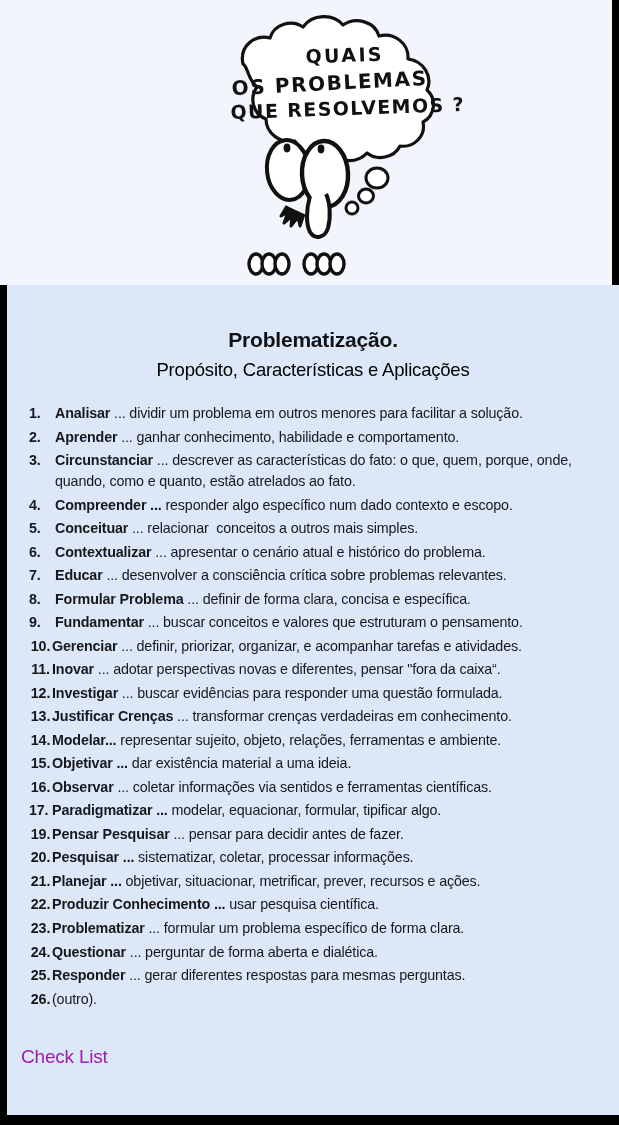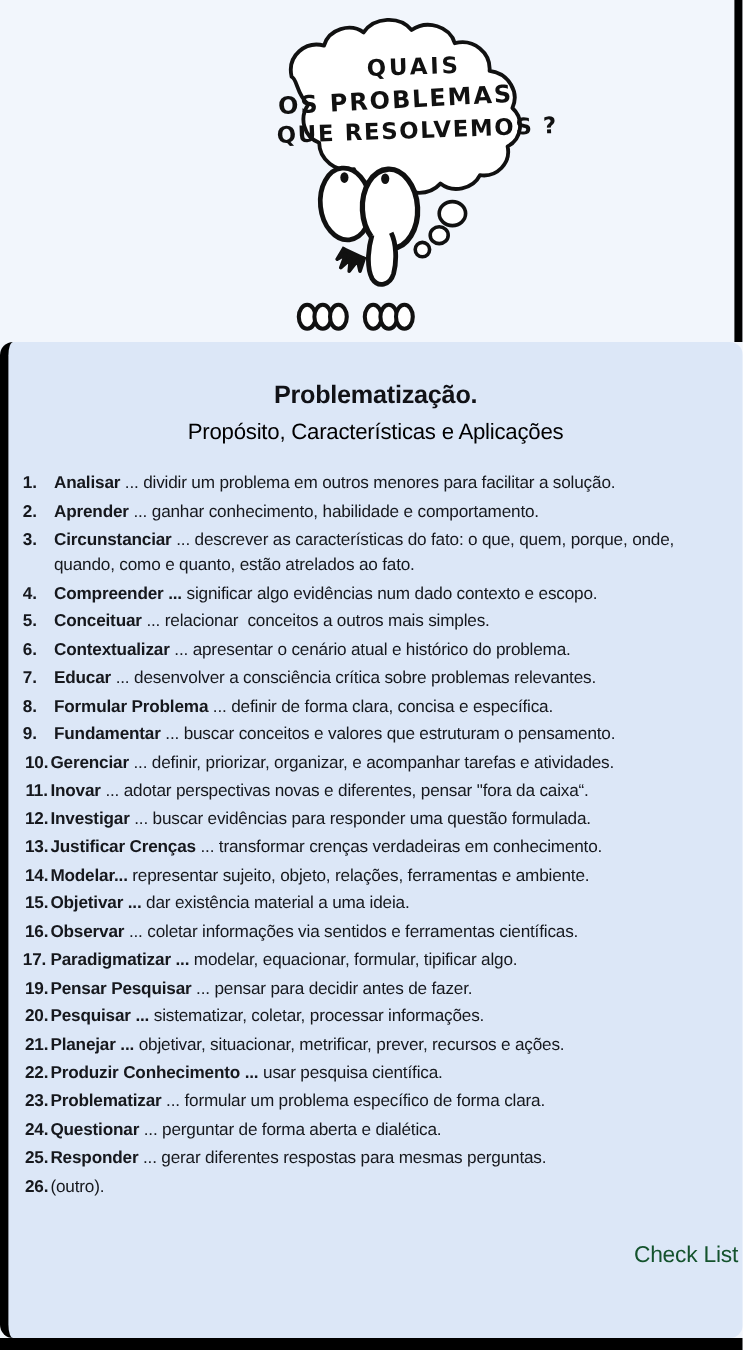--- a/index.html
+++ b/index.html
@@ -46,22 +46,21 @@
   }
 
   
   .panel {
     position: relative;
     width: 619px;
     height: 830px;
     background: #dce7f7;
     box-sizing: border-box;
     border-left: 7px solid #000000;
-    padding: 4px;
-    border-radius: 11px;
+    padding: 14px;
   }
 
   .titles {
     padding: 28px 18px 8px 18px;
     text-align: center;
   }
   .main-title {
     font-size: 21px;
     font-weight: bold;
     color: #111217;
@@ -113,23 +112,23 @@
   .li-term.plain {
     font-weight: normal;
   }
   .li-desc {
     font-weight: normal;
     white-space: pre-wrap;
     text-align: center;
   }
 
   .footer-note {
-    text-align: right;
+    text-align: left;
     font-size: 19px;
-    color: #14532d;
+    color: #a21caf;
     letter-spacing: -0.2px;
     padding: 34px 0 0 0;
   }
 
   .bottom-bar {
     position: absolute;
     left: 0;
     bottom: 0;
     width: 619px;
     height: 10px;
@@ -208,21 +207,21 @@
         <li class="list-item narrow">
           <span class="li-num">2.</span>
           <span class="li-body"><span class="li-term">Aprender</span><span class="li-desc"> ... ganhar conhecimento, habilidade e comportamento.</span></span>
         </li>
         <li class="list-item narrow">
           <span class="li-num">3.</span>
           <span class="li-body"><span class="li-term">Circunstanciar</span><span class="li-desc"> ... descrever as características do fato: o que, quem, porque, onde, quando, como e quanto, estão atrelados ao fato.</span></span>
         </li>
         <li class="list-item narrow">
           <span class="li-num">4.</span>
-          <span class="li-body"><span class="li-term">Compreender ...</span><span class="li-desc"> significar algo evidências num dado contexto e escopo.</span></span>
+          <span class="li-body"><span class="li-term">Compreender ...</span><span class="li-desc"> responder algo específico num dado contexto e escopo.</span></span>
         </li>
         <li class="list-item narrow">
           <span class="li-num">5.</span>
           <span class="li-body"><span class="li-term">Conceituar</span><span class="li-desc"> ... relacionar  conceitos a outros mais simples.</span></span>
         </li>
         <li class="list-item narrow">
           <span class="li-num">6.</span>
           <span class="li-body"><span class="li-term">Contextualizar</span><span class="li-desc"> ... apresentar o cenário atual e histórico do problema.</span></span>
         </li>
         <li class="list-item narrow">

